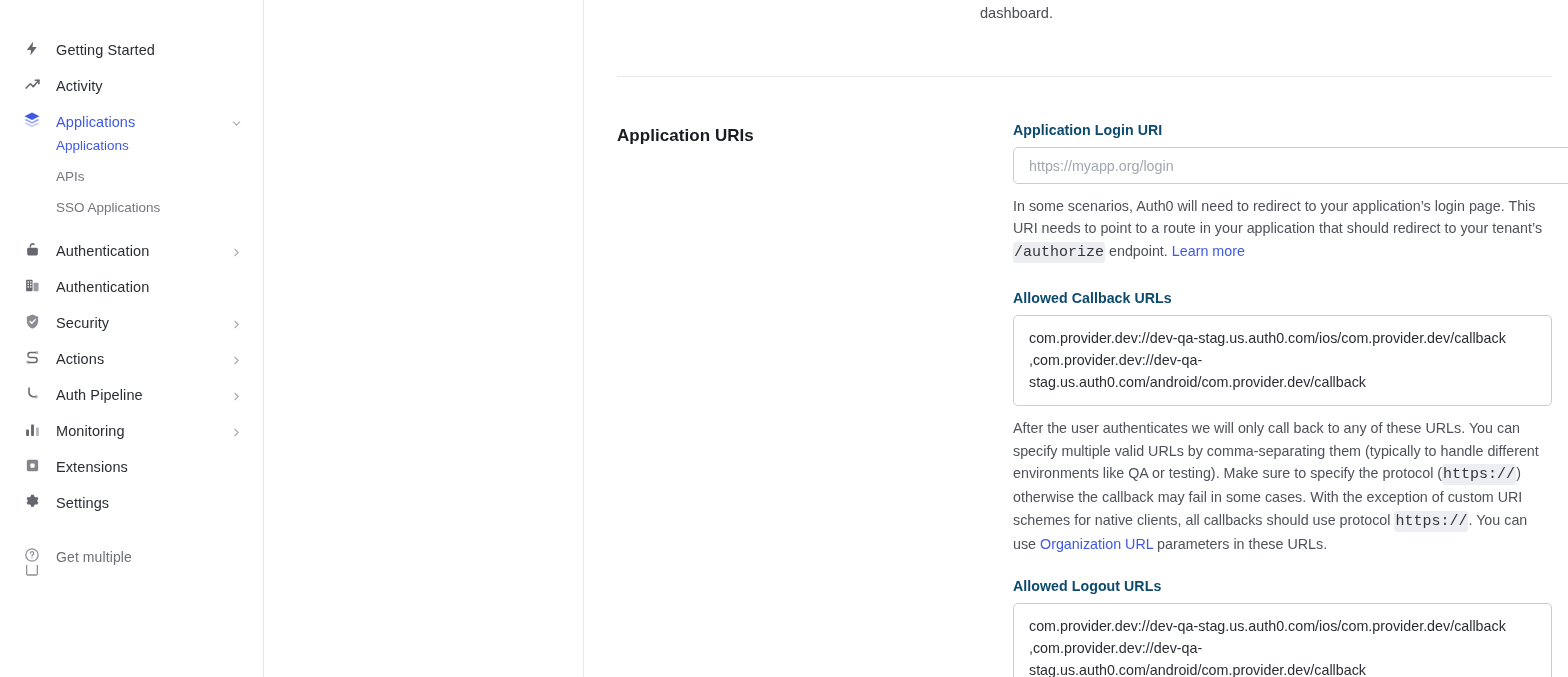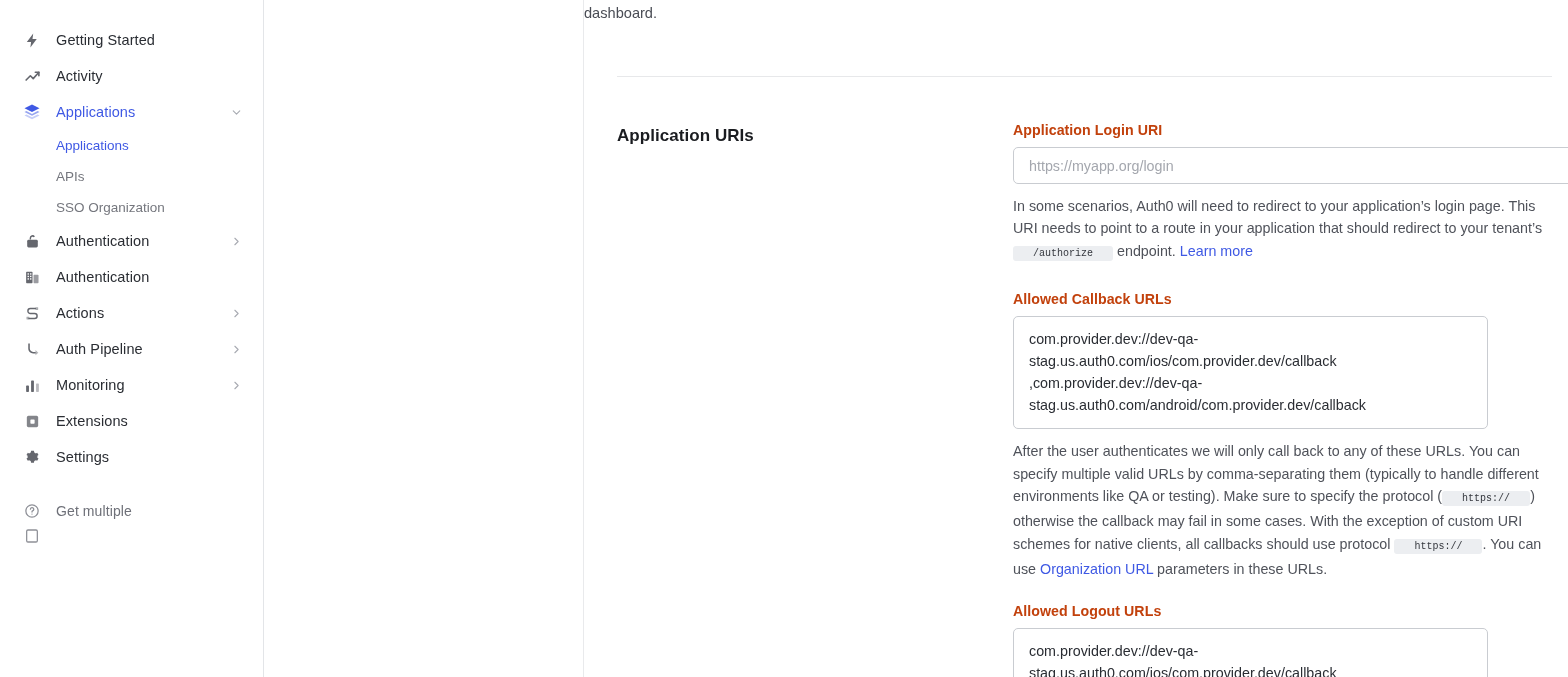--- a/index.html
+++ b/index.html
@@ -14,21 +14,21 @@
   
   .sidebar {
     width: 264px; height: 677px;
     background: #ffffff;
     border-right: 1px solid #e3e5e8;
     padding-top: 22px;
     position: relative;
     flex: 0 0 264px;
   }
   .nav-item {
-    display: flex; align-items: center;
+    display: flex; align-items: flex-end;
     height: 36px;
     padding: 0 20px 0 22px;
     cursor: pointer;
     position: relative;
   }
   .nav-icon {
     width: 20px; height: 20px;
     margin-right: 14px;
     display: flex; align-items: center; justify-content: center;
     flex: 0 0 20px;
@@ -81,20 +81,21 @@
     height: 677px;
     position: relative;
     background: #fff;
     overflow: hidden;
   }
 
   .top-frag {
     font-size: 14.6px;
     color: #4a4d55;
     line-height: 22px;
+    margin-left: 396px;
     padding-top: 2px;
   }
   .hr {
     margin: 52px 0 0 33px;
     height: 1px;
     background: #e7e8ea;
     width: 935px;
   }
 
   .section {
@@ -109,39 +110,39 @@
     font-weight: 700;
     color: #1a1c20;
     padding-top: 4px;
     letter-spacing: .05px;
   }
   .fields { flex: 1 1 auto; max-width: 539px; }
 
   .field-label {
     font-size: 14.2px;
     font-weight: 700;
-    color: #c2410c;
+    color: #0c4a6e;
     margin-bottom: 9px;
     letter-spacing: .05px;
   }
   .text-input {
     width: 600px; height: 37px;
     border: 1px solid #c9ccd1;
     border-radius: 5px;
     padding: 0 15px;
     font-size: 14.3px;
     font-family: "Liberation Sans", sans-serif;
     color: #2a2d33;
     background: #fff;
     outline: none;
   }
   .text-input::placeholder { color: #a4a7ae; }
 
   .textarea-box {
-    width: 475px;
+    width: 539px;
     border: 1px solid #c9ccd1;
     border-radius: 5px;
     padding: 11px 15px 12px 15px;
     font-size: 14.3px;
     line-height: 22px;
     color: #2a2d33;
     background: #fff;
     word-break: break-word;
     min-height: 79px;
     cursor: text;
@@ -155,23 +156,23 @@
     max-width: 539px;
   }
   .help a, .link {
     color: #3f59e4;
     text-decoration: none;
     cursor: pointer;
   }
   code.chip {
     background: #eceef1;
     border-radius: 3px;
-    padding: 2px 20px;
+    padding: 2px 1px;
     font-family: "Liberation Mono", monospace;
-    font-size: 10px;
+    font-size: 15px;
     color: #33363d;
     white-space: nowrap;
   }
   .spacer-22 { height: 22px; }
   .spacer-26 { height: 26px; }
 </style>
 </head>
 <body>
 
 <div class="app">
@@ -213,21 +214,21 @@
       </span>
     </div>
 
     <div class="sub-item active">
       <span class="sub-label">Applications</span>
     </div>
     <div class="sub-item">
       <span class="sub-label">APIs</span>
     </div>
     <div class="sub-item">
-      <span class="sub-label">SSO Organization</span>
+      <span class="sub-label">SSO Applications</span>
     </div>
 
     <div class="nav-item">
       <span class="nav-icon">
         <svg width="17" height="17" viewBox="0 0 24 24" fill="currentColor">
             <path d="M8 9V7a4 4 0 0 1 7.4-2.1l-1.7 1A2.2 2.2 0 0 0 10 7v2H8z"></path>
             <rect x="4.5" y="9.5" width="15" height="11" rx="2"></rect>
           </svg>
       </span>
       <span class="nav-label">Authentication</span>
@@ -249,20 +250,34 @@
             <rect x="8.5" y="9.5" width="2" height="2" fill="#fff"></rect>
             <rect x="5" y="13" width="2" height="2" fill="#fff"></rect>
             <rect x="8.5" y="13" width="2" height="2" fill="#fff"></rect>
           </svg>
       </span>
       <span class="nav-label">Authentication</span>
     </div>
 
 
 
+    <div class="nav-item">
+      <span class="nav-icon">
+        <svg width="17" height="17" viewBox="0 0 24 24" fill="currentColor" opacity=".75">
+            <path d="M12 2.2L4 5.3v6c0 5 3.4 9.6 8 10.6 4.6-1 8-5.6 8-10.6v-6l-8-3.1z"></path>
+            <polyline points="8.3,11.8 11,14.4 15.8,9.3" fill="none" stroke="#fff" stroke-width="1.9" stroke-linecap="round" stroke-linejoin="round"></polyline>
+          </svg>
+      </span>
+      <span class="nav-label">Security</span>
+      <span class="chev">
+        <svg width="13" height="13" viewBox="0 0 24 24" fill="none" stroke="currentColor" stroke-width="2.1" stroke-linecap="round" stroke-linejoin="round">
+            <polyline points="9,6 15,12 9,18"></polyline>
+          </svg>
+      </span>
+    </div>
 
     <div class="nav-item">
       <span class="nav-icon">
         <svg width="17" height="17" viewBox="0 0 24 24" fill="none" stroke="currentColor" stroke-width="2" stroke-linecap="round" stroke-linejoin="round">
             <path d="M16 5H9a3.5 3.5 0 0 0 0 7h6a3.5 3.5 0 0 1 0 7H7"></path>
             <rect x="3.5" y="16.5" width="4" height="4" rx=".6" fill="currentColor" stroke="none" opacity=".55"></rect>
             <rect x="16" y="3" width="4" height="4" rx=".6" fill="currentColor" stroke="none" opacity=".55"></rect>
           </svg>
       </span>
       <span class="nav-label">Actions</span>

